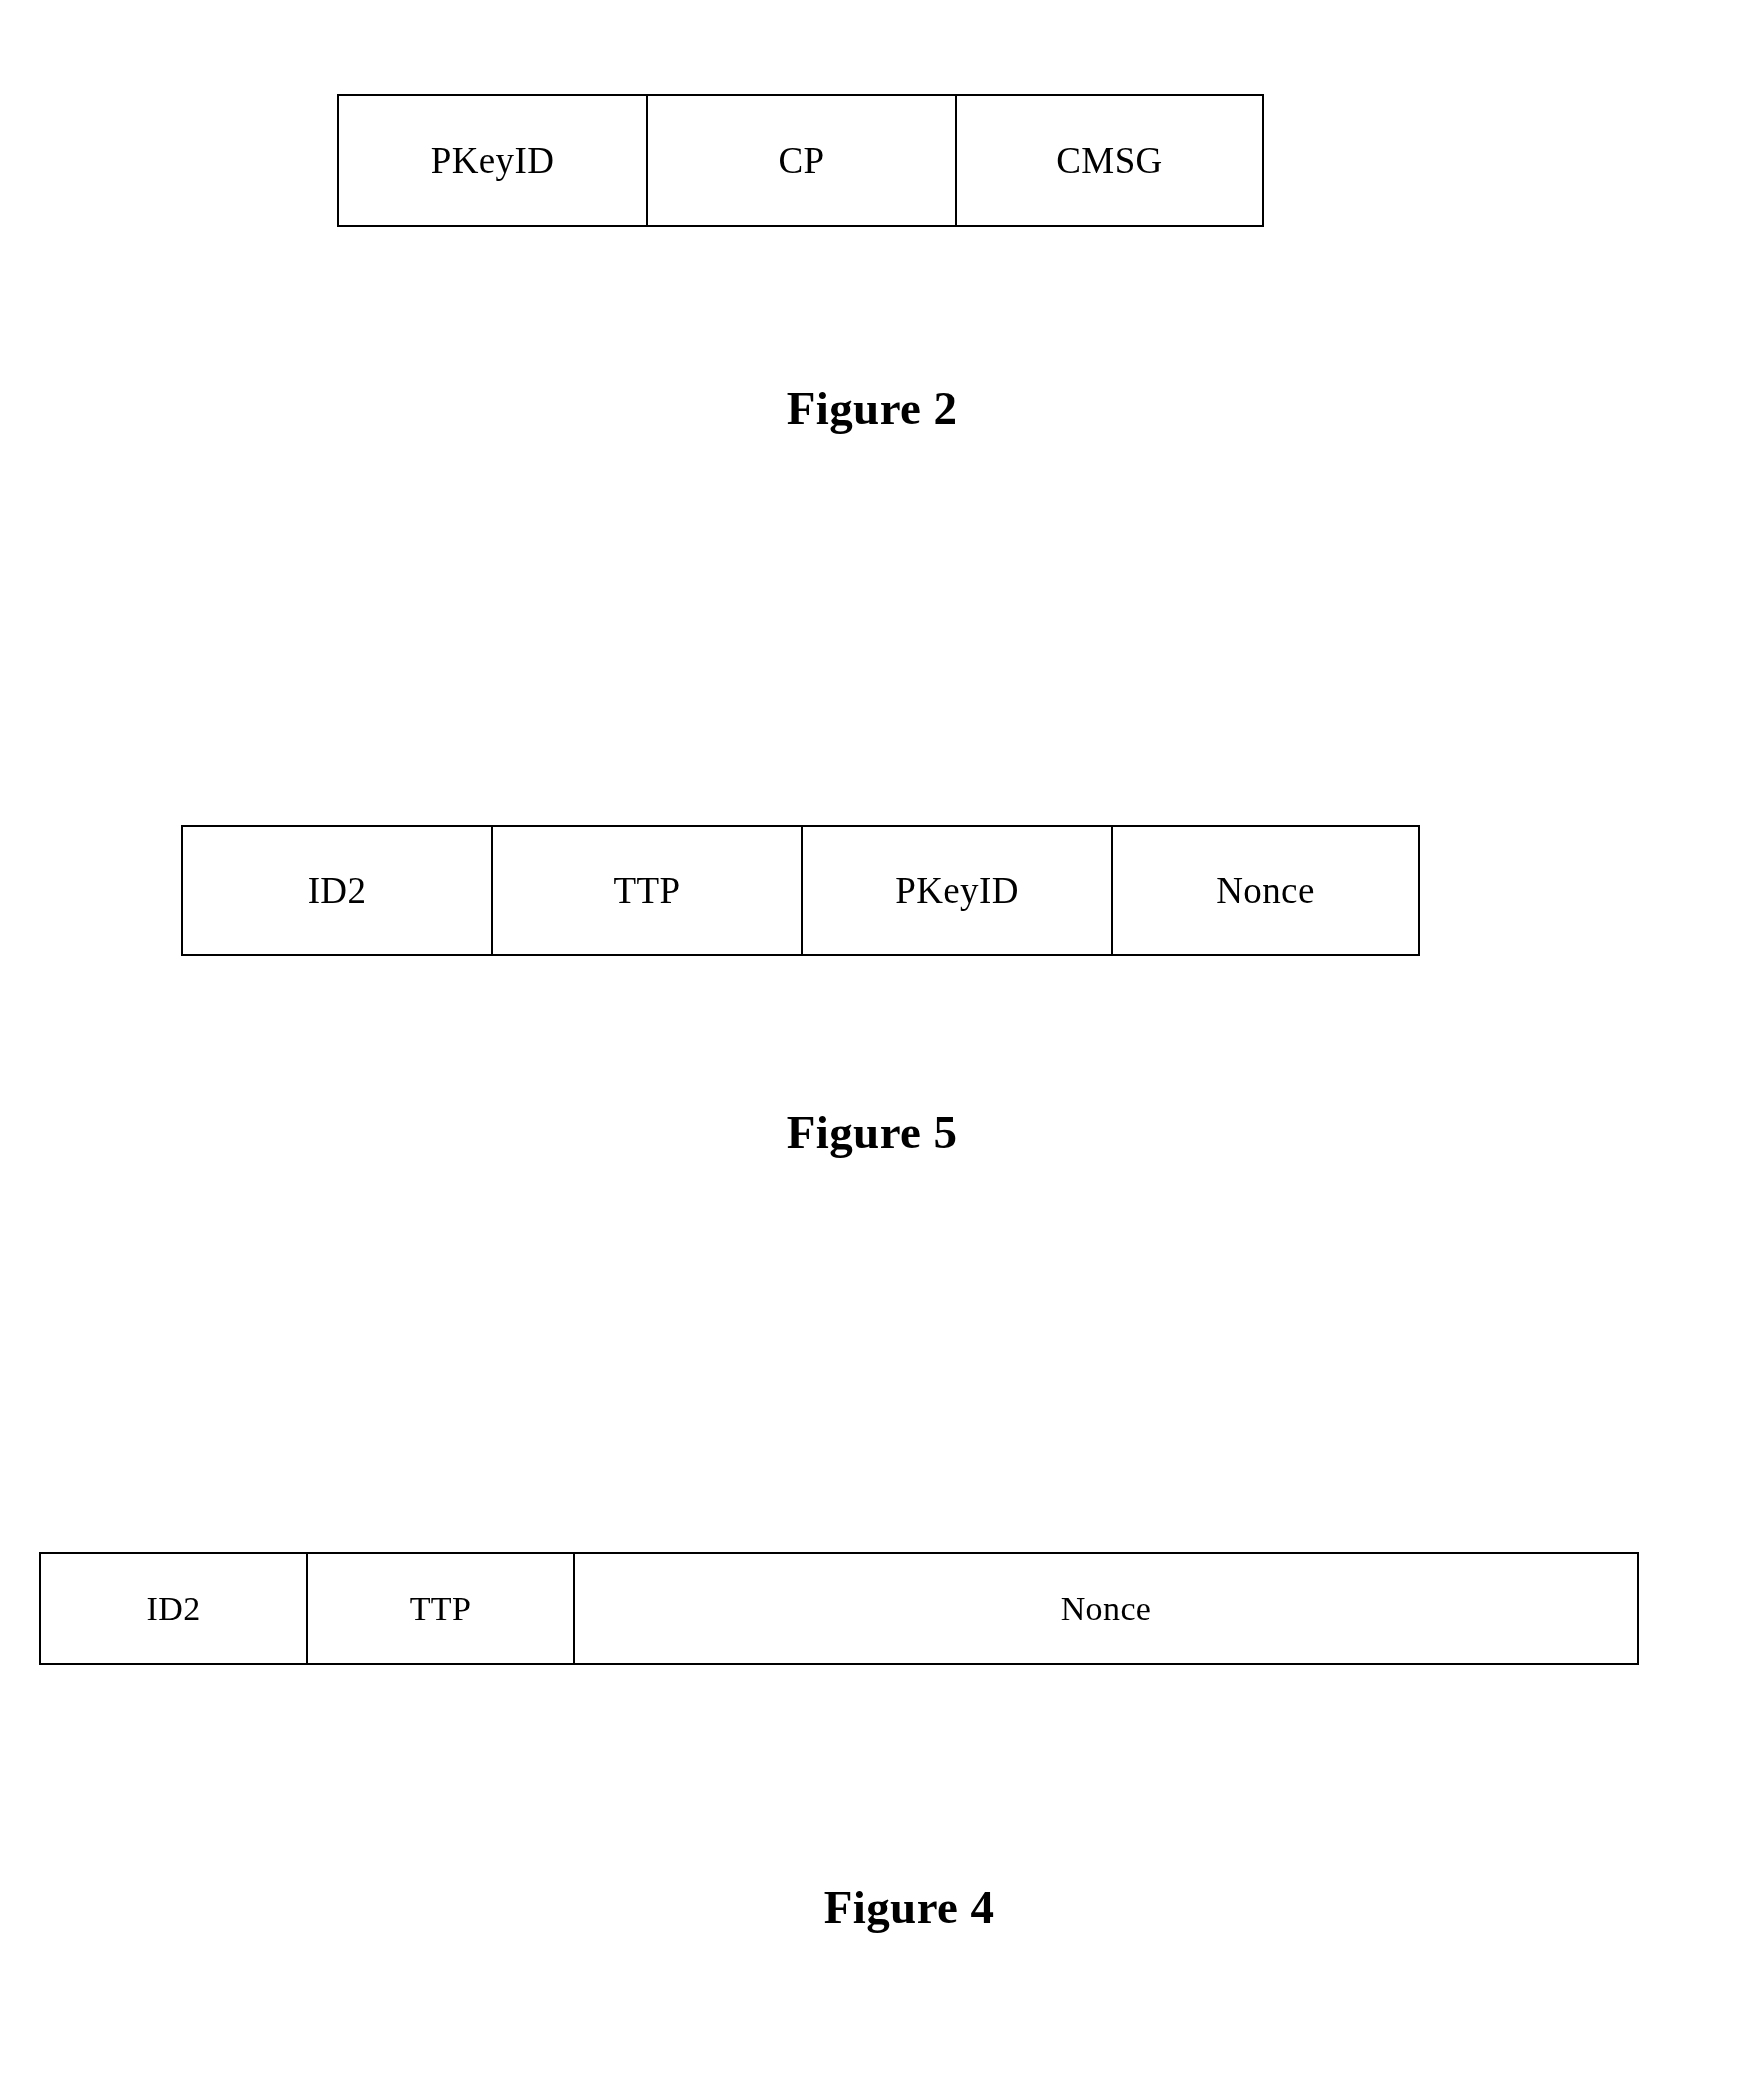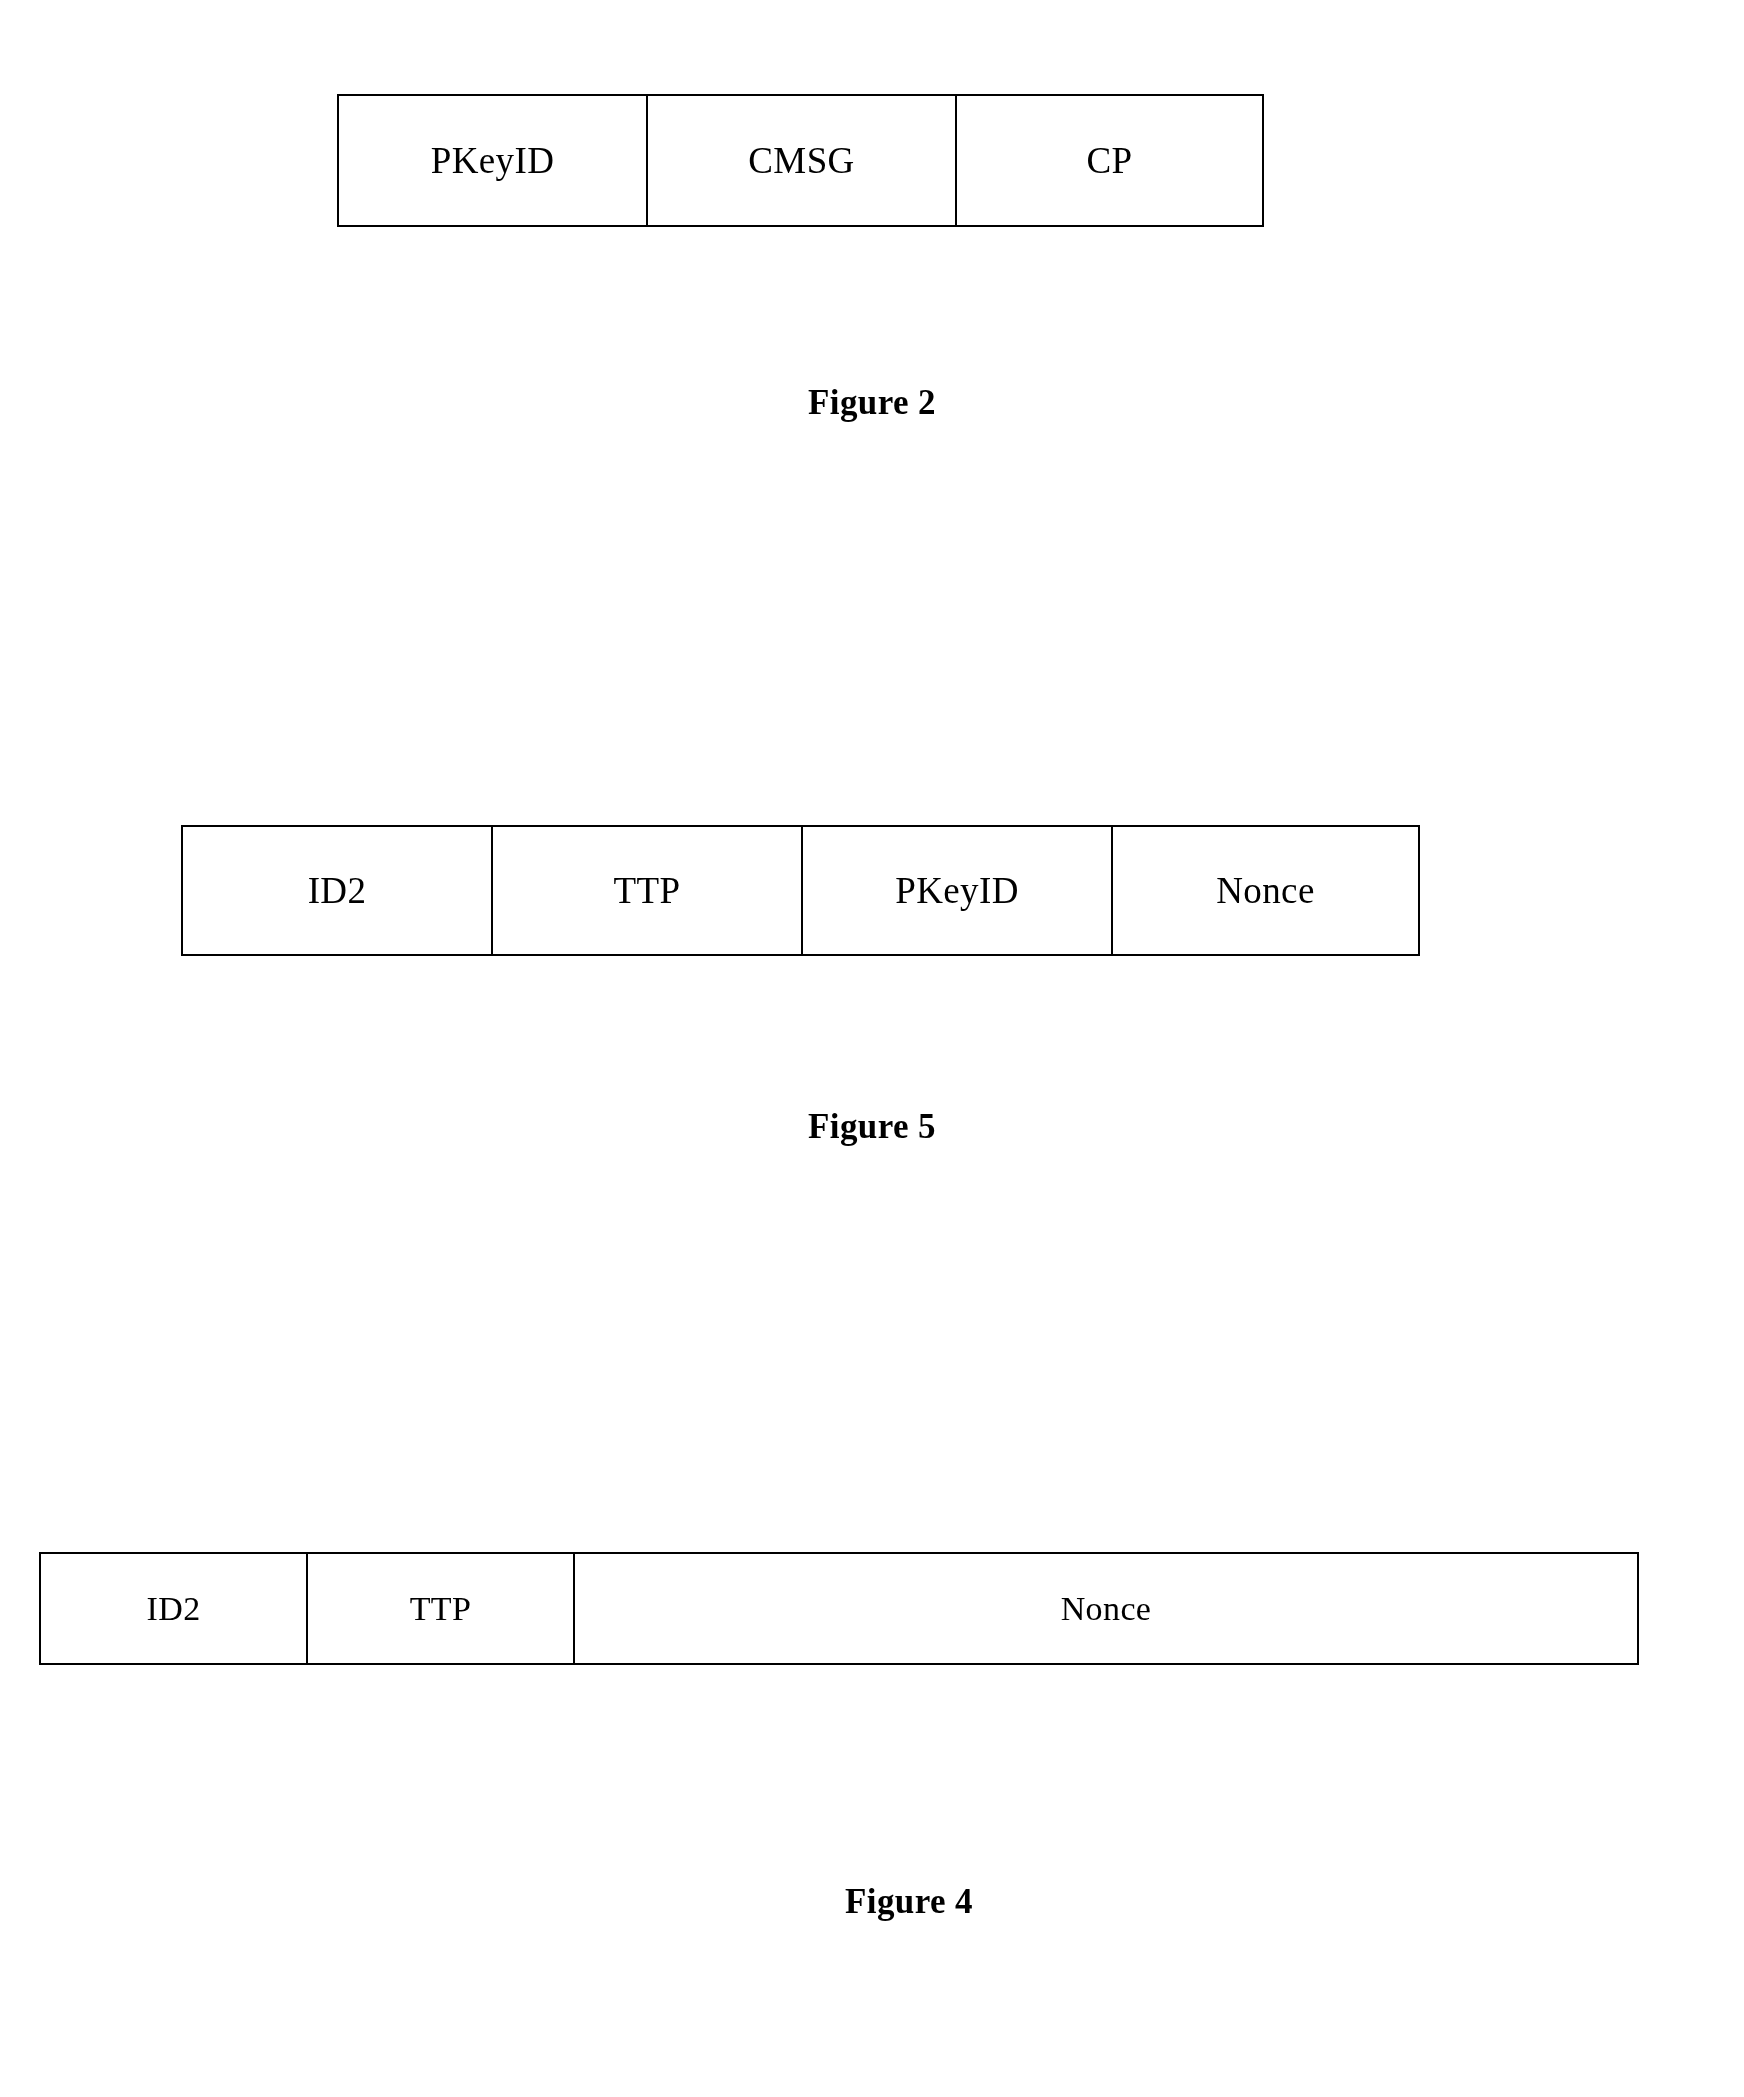--- a/index.html
+++ b/index.html
@@ -95,38 +95,38 @@
   }
 
   
   .figure-caption {
     position: absolute;
     left: 0;
     width: 1744px;
     text-align: center;
     font-family: "Liberation Serif", "DejaVu Serif", serif;
     font-weight: bold;
-    font-size: 35px;
+    font-size: 47px;
     line-height: 1;
     color: #000000;
     letter-spacing: 0.4px;
   }
   #fig2-caption { top: 385px; }
   #fig3-caption { top: 1109px; }
   #fig4-caption { top: 1884px; padding-left: 37px; }
 </style>
 </head>
 <body>
 
 <div class="page">
 
   <div class="packet-table" id="fig2-table">
     <div class="packet-cell">PKeyID</div>
+    <div class="packet-cell">CP</div>
     <div class="packet-cell">CMSG</div>
-    <div class="packet-cell">CP</div>
   </div>
 
   <div class="figure-caption" id="fig2-caption">Figure 2</div>
 
   <div class="packet-table" id="fig3-table">
     <div class="packet-cell">ID2</div>
     <div class="packet-cell">TTP</div>
     <div class="packet-cell">PKeyID</div>
     <div class="packet-cell">Nonce</div>
   </div>

